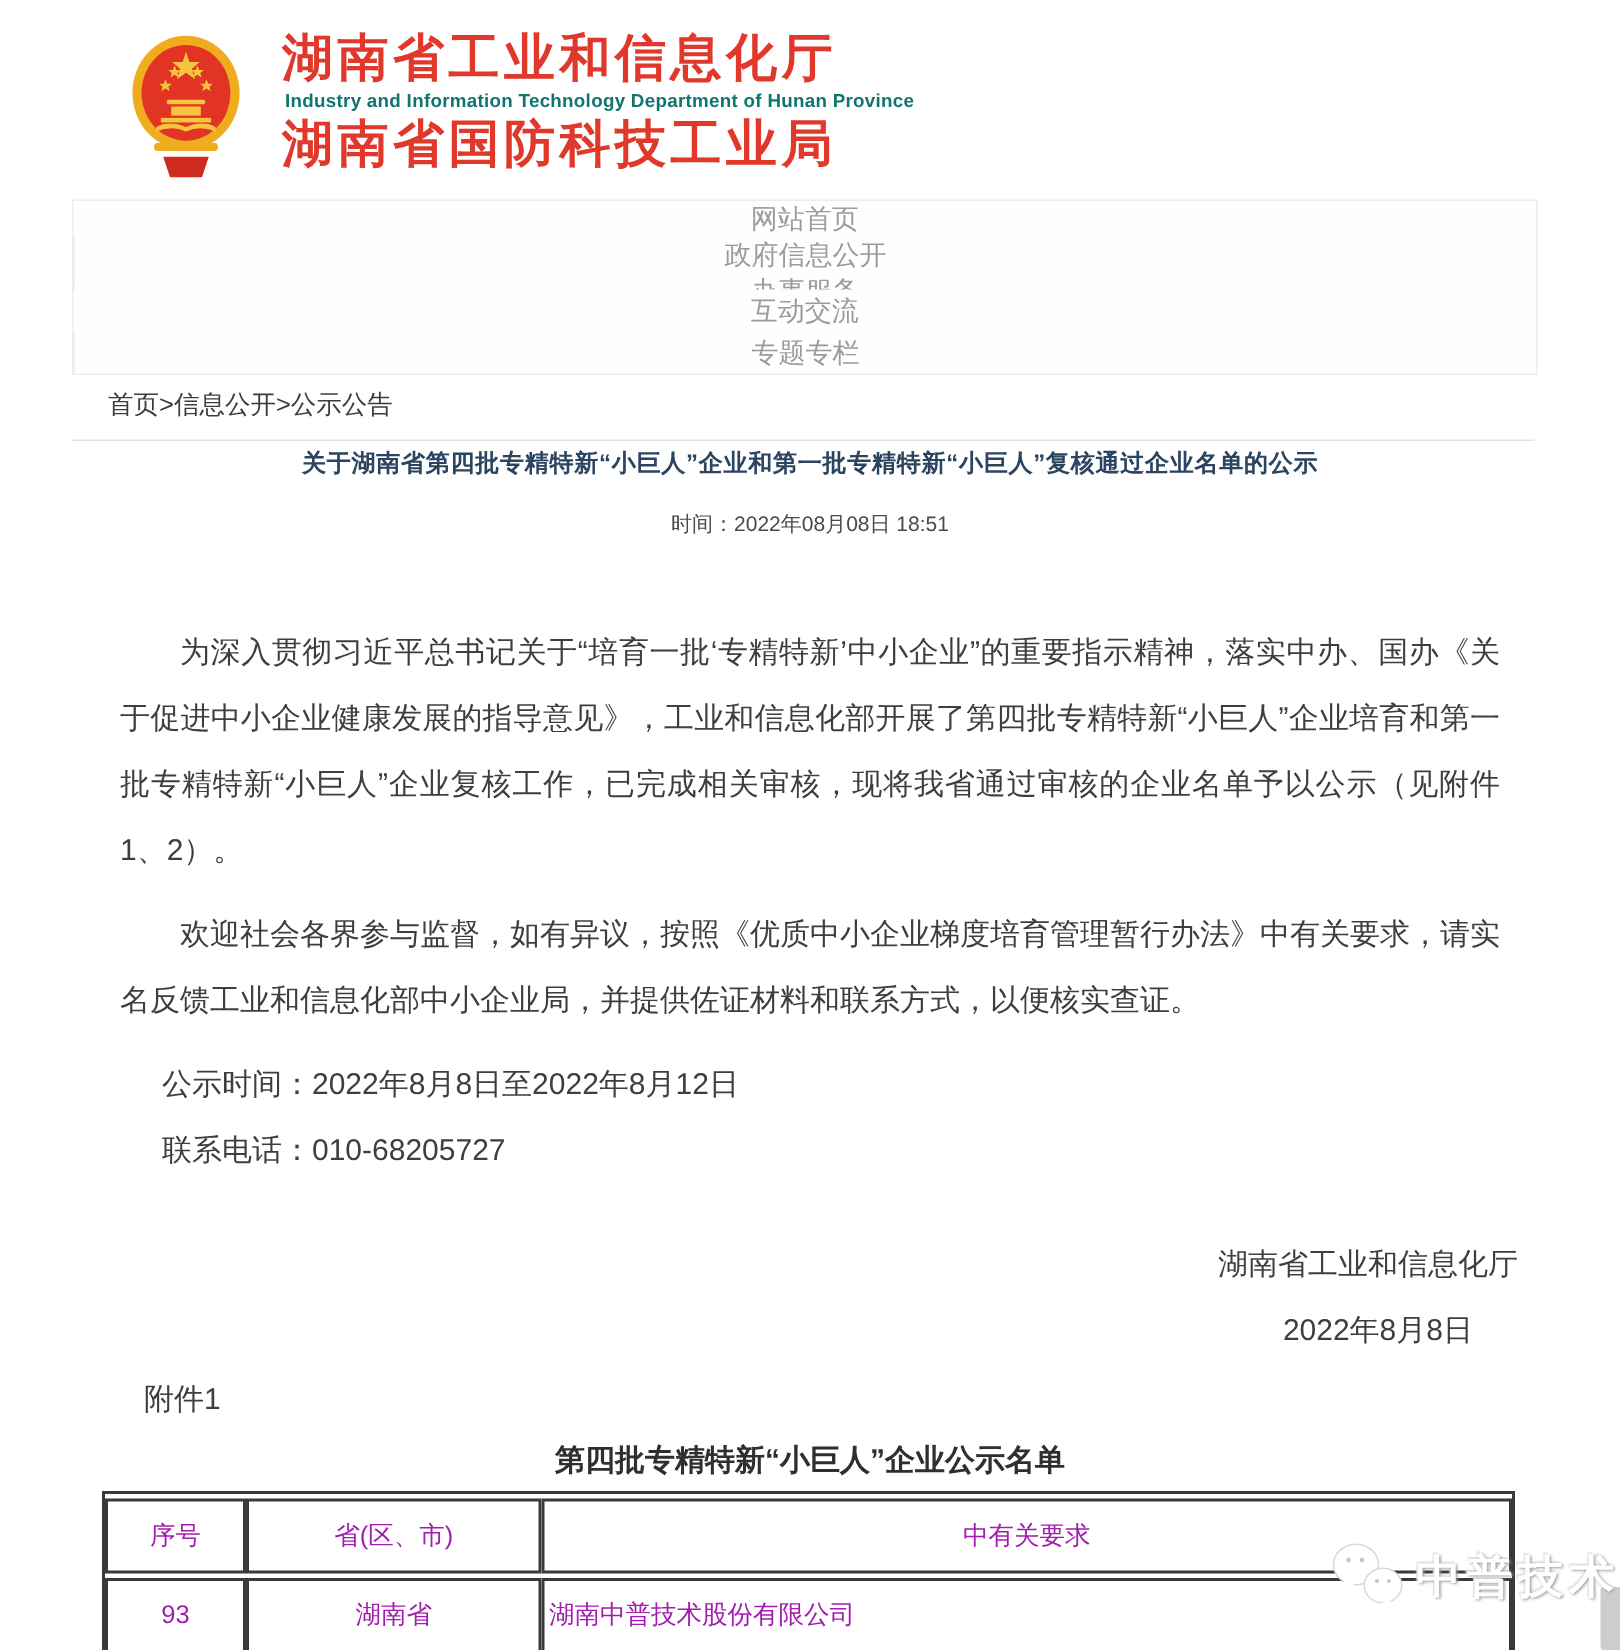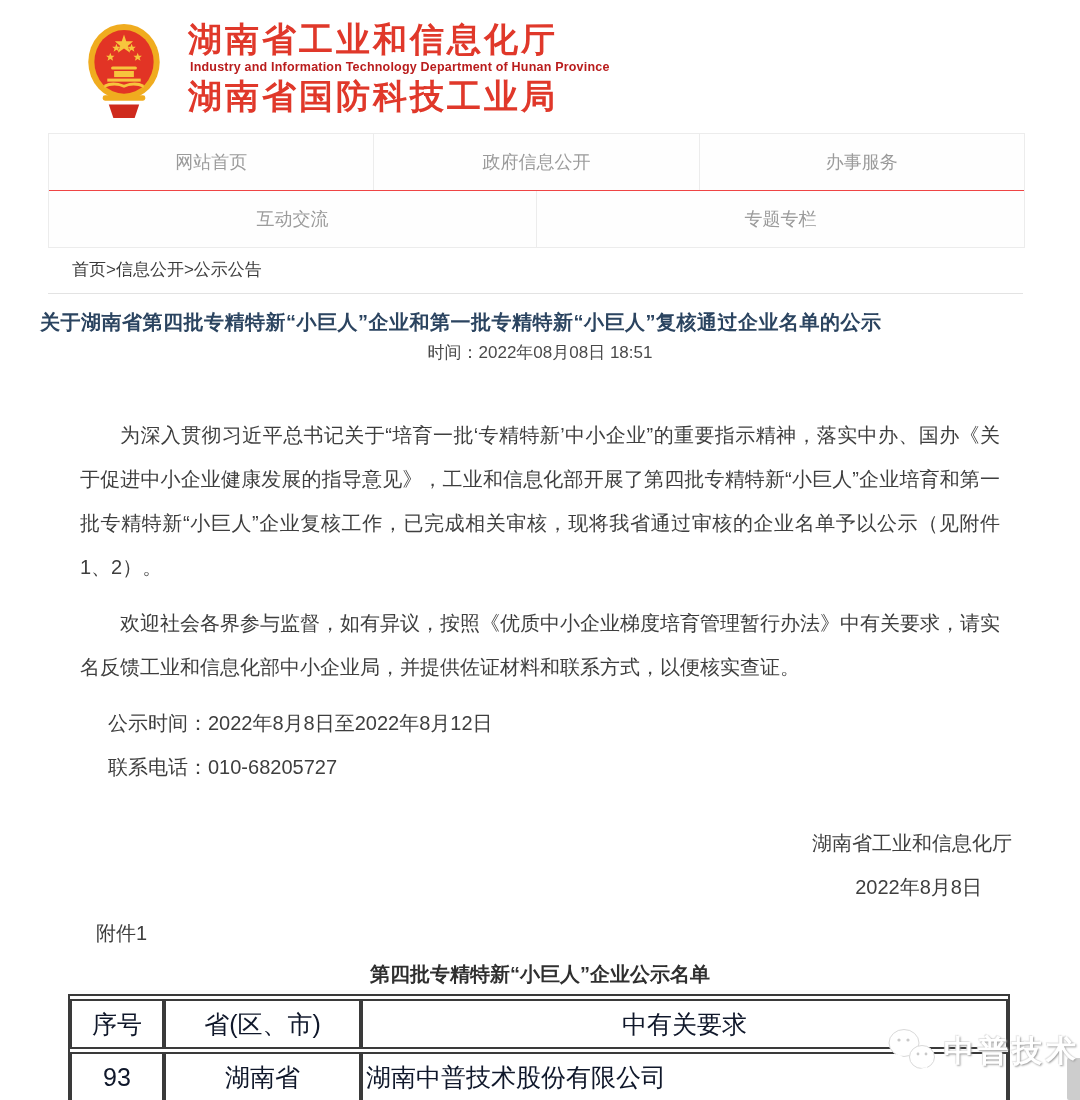--- a/index.html
+++ b/index.html
@@ -6,55 +6,55 @@
   body{
     width:1080px;height:1100px;position:relative;overflow:hidden;
     background:#ffffff;
     font-family:"Liberation Sans","DejaVu Sans",sans-serif;
   }
   
   .header{position:absolute;top:14px;left:86px;display:flex;align-items:flex-start;}
   .emblem{width:76px;height:98px;flex:0 0 auto;margin-top:8px;}
   .header-text{margin-left:26px;padding-top:6px;}
   .org-cn{font-size:34px;font-weight:bold;color:#e0382a;letter-spacing:3px;line-height:38px;}
-  .org-en{font-size:12.5px;font-weight:600;color:#b91c1c;letter-spacing:.2px;line-height:17px;margin:1px 0 1px 2px;}
+  .org-en{font-size:12.5px;font-weight:600;color:#0f766e;letter-spacing:.2px;line-height:17px;margin:1px 0 1px 2px;}
   
   .nav{position:absolute;top:133px;left:48px;width:975px;border:1px solid #ececec;}
-  .nav-row{display:flex;height:56px;}
-  .nav-row + .nav-row{border-top:1px solid #ef4444;}
+  .nav-row{display:flex;height:56px;flex-direction:column;}
+  .nav-row + .nav-row{border-top:3px solid #ef4444;}
   .nav-cell{display:flex;align-items:center;justify-content:center;
     font-size:18px;color:#9b9b9b;cursor:pointer;background:#fefefe;}
   .nav-cell + .nav-cell{border-left:1px solid #ececec;text-align:center;}
   .nav-row1 .nav-cell{flex:1 1 33.33%;}
   .nav-row2 .nav-cell{flex:1 1 50%;}
   
   .breadcrumb{position:absolute;top:258px;left:72px;font-size:17px;color:#3c3c3c;cursor:pointer;}
   .rule{position:absolute;top:293px;left:48px;width:975px;height:1px;background:#e3e3e3;}
   
-  .article-title{position:absolute;top:309px;left:40px;width:1000px;text-align:left;
-    font-size:20px;font-weight:bold;color:#2b4460;letter-spacing:.5px;}
+  .article-title{position:absolute;top:299px;left:40px;width:1000px;text-align:center;
+    font-size:16px;font-weight:bold;color:#2b4460;letter-spacing:.5px;}
   .article-time{position:absolute;top:341px;left:40px;width:1000px;text-align:center;
-    font-size:17px;color:#4a4a4a;}
+    font-size:14px;color:#4a4a4a;}
   
   .content{position:absolute;top:401px;left:68px;width:944px;
     font-size:20px;color:#3e3e3e;line-height:44px;}
   .content p{margin:12px;text-indent:2em;text-align:justify;}
   .info-line{text-indent:2em;}
   .attachments{margin-top:32px;}
   .attach-line1{text-indent:2em;}
   .attach-line2{padding-left:5em;}
   .signature{margin-top:32px;text-align:right;}
   .signature .sig-date{padding-right:30px;}
   .annex-label{padding-left:28px;margin-top:2px;}
   .table-title{text-align:center;font-weight:bold;font-size:20px;color:#2f2f2f;line-height:34px;margin-top:2px;}
   
   table.annex-table{margin-top:3px;width:942px;border-collapse:separate;border-spacing:0 3px;
     border:2px solid #3a3a3a;background:#fff;}
   .annex-table th,.annex-table td{border:2px solid #3a3a3a;font-weight:normal;
-    font-size:25px;color:#0f172a;background:#fff;}
+    font-size:17px;color:#a21caf;background:#fff;}
   .annex-table th{height:32px;text-align:center;}
   .annex-table td{height:26px;text-align:center;}
   .annex-table .col-no{width:88px;}
   .annex-table .col-prov{width:191px;}
   .annex-table td.cell-company{text-align:left;padding-left:3px;}
   
   .watermark{position:absolute;left:884px;top:1026px;display:flex;align-items:center;z-index:5;}
   .wm-icon{width:56px;height:50px;}
   .wm-text{font-size:30px;font-weight:bold;color:#ffffff;letter-spacing:4px;
     text-shadow:1px 1px 2px #9d9d9d,-1px -1px 1px #e6e6e6;margin-left:4px;}

